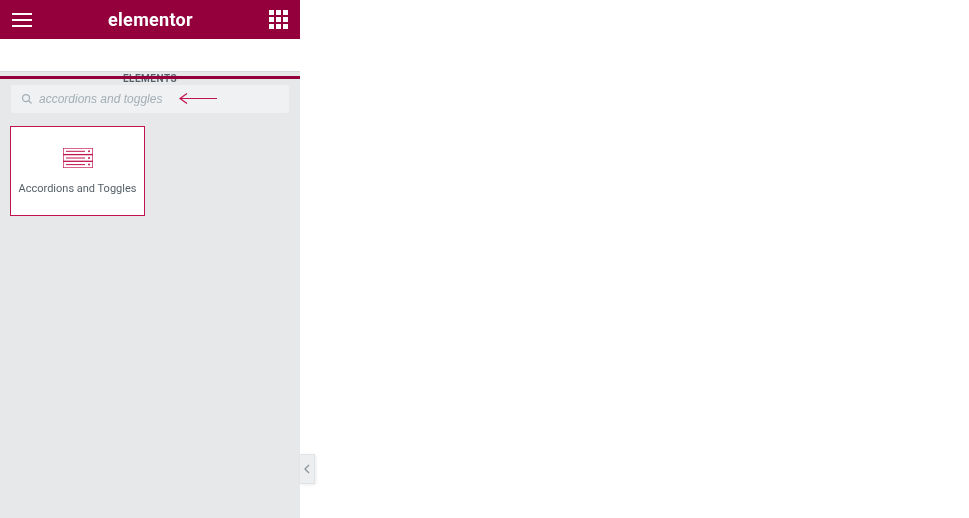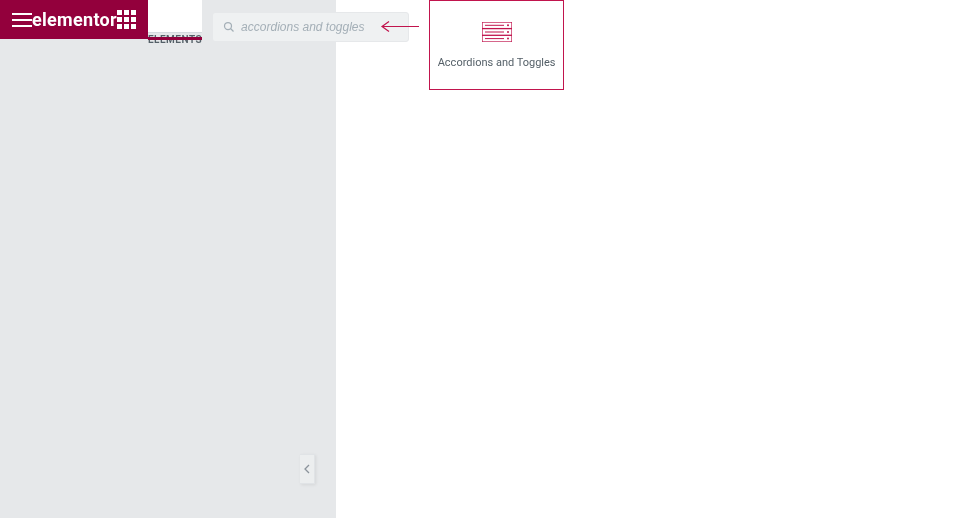--- a/index.html
+++ b/index.html
@@ -5,25 +5,25 @@
     * { box-sizing: border-box; margin: 0; padding: 0; }
     body {
       font-family: -apple-system, BlinkMacSystemFont, "Segoe UI", Roboto, Arial, sans-serif;
       width: 969px;
       height: 518px;
       overflow: hidden;
       background: #fff;
       position: relative;
     }
     .sidebar {
-      width: 336px;
+      width: 300px;
       height: 518px;
       background: #e6e8ea;
       display: flex;
-      flex-direction: row;
+      flex-direction: column;
       position: relative;
     }
     .header {
       background: #93003c;
       height: 39px;
       display: flex;
       align-items: center;
       justify-content: space-between;
       padding: 0 12px;
     }

